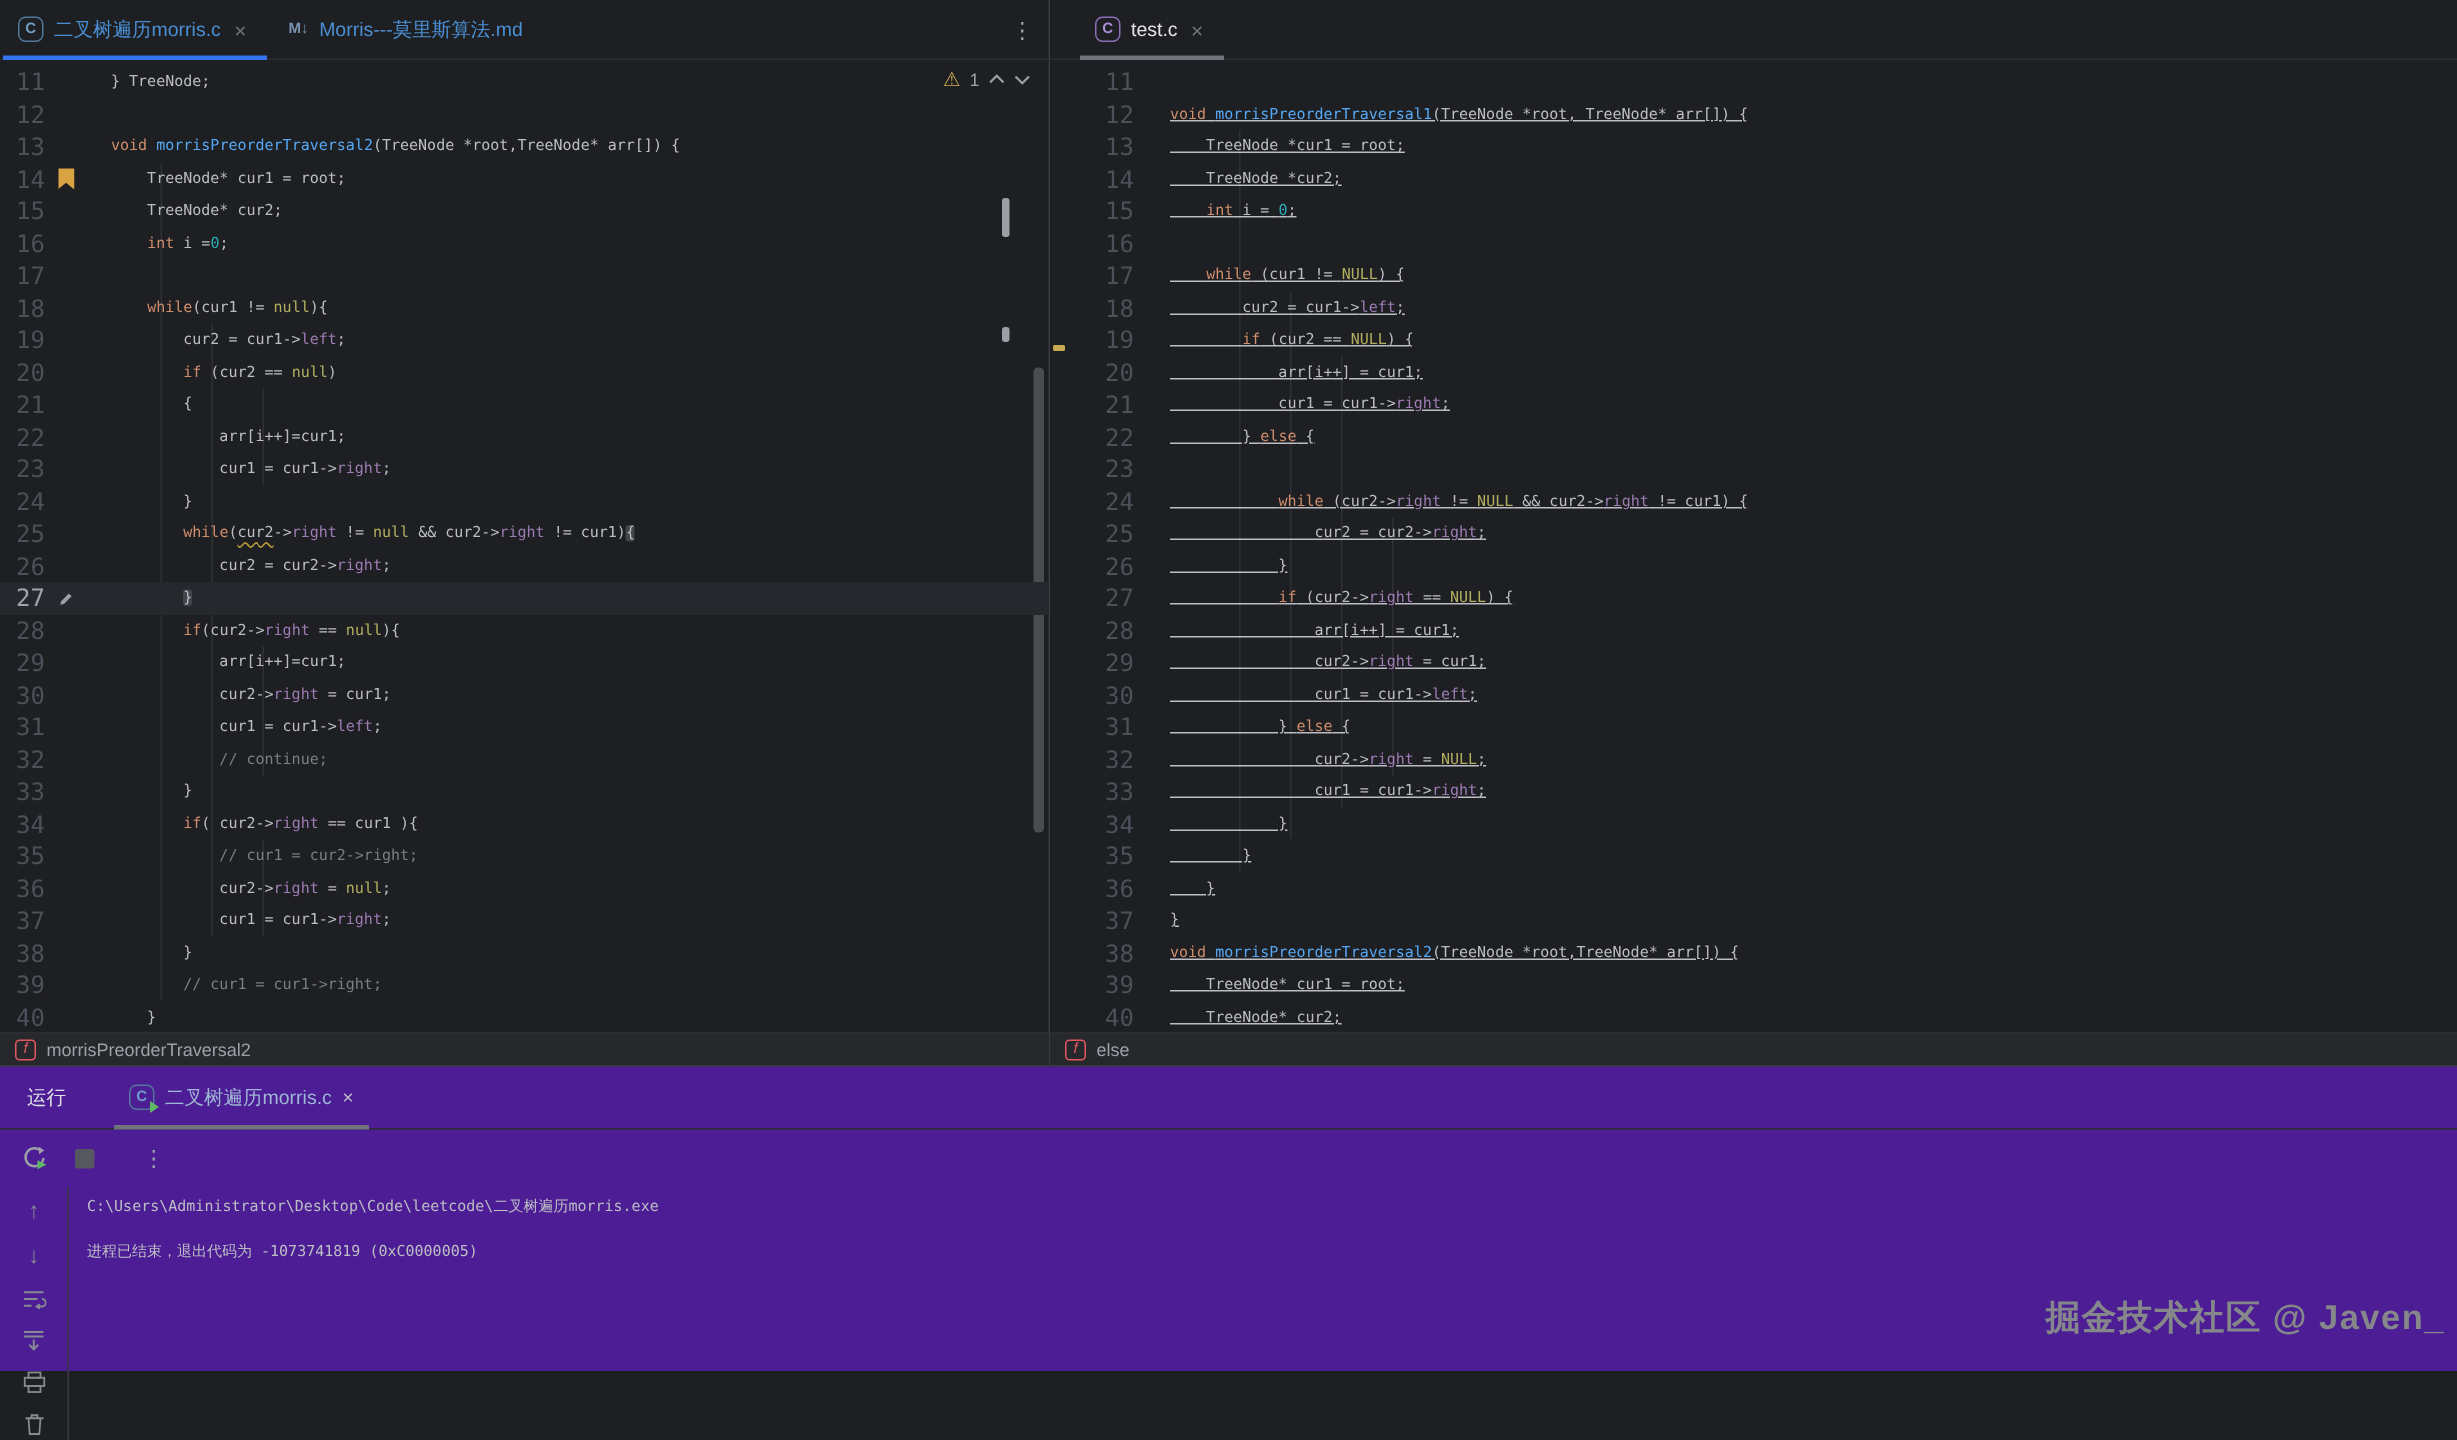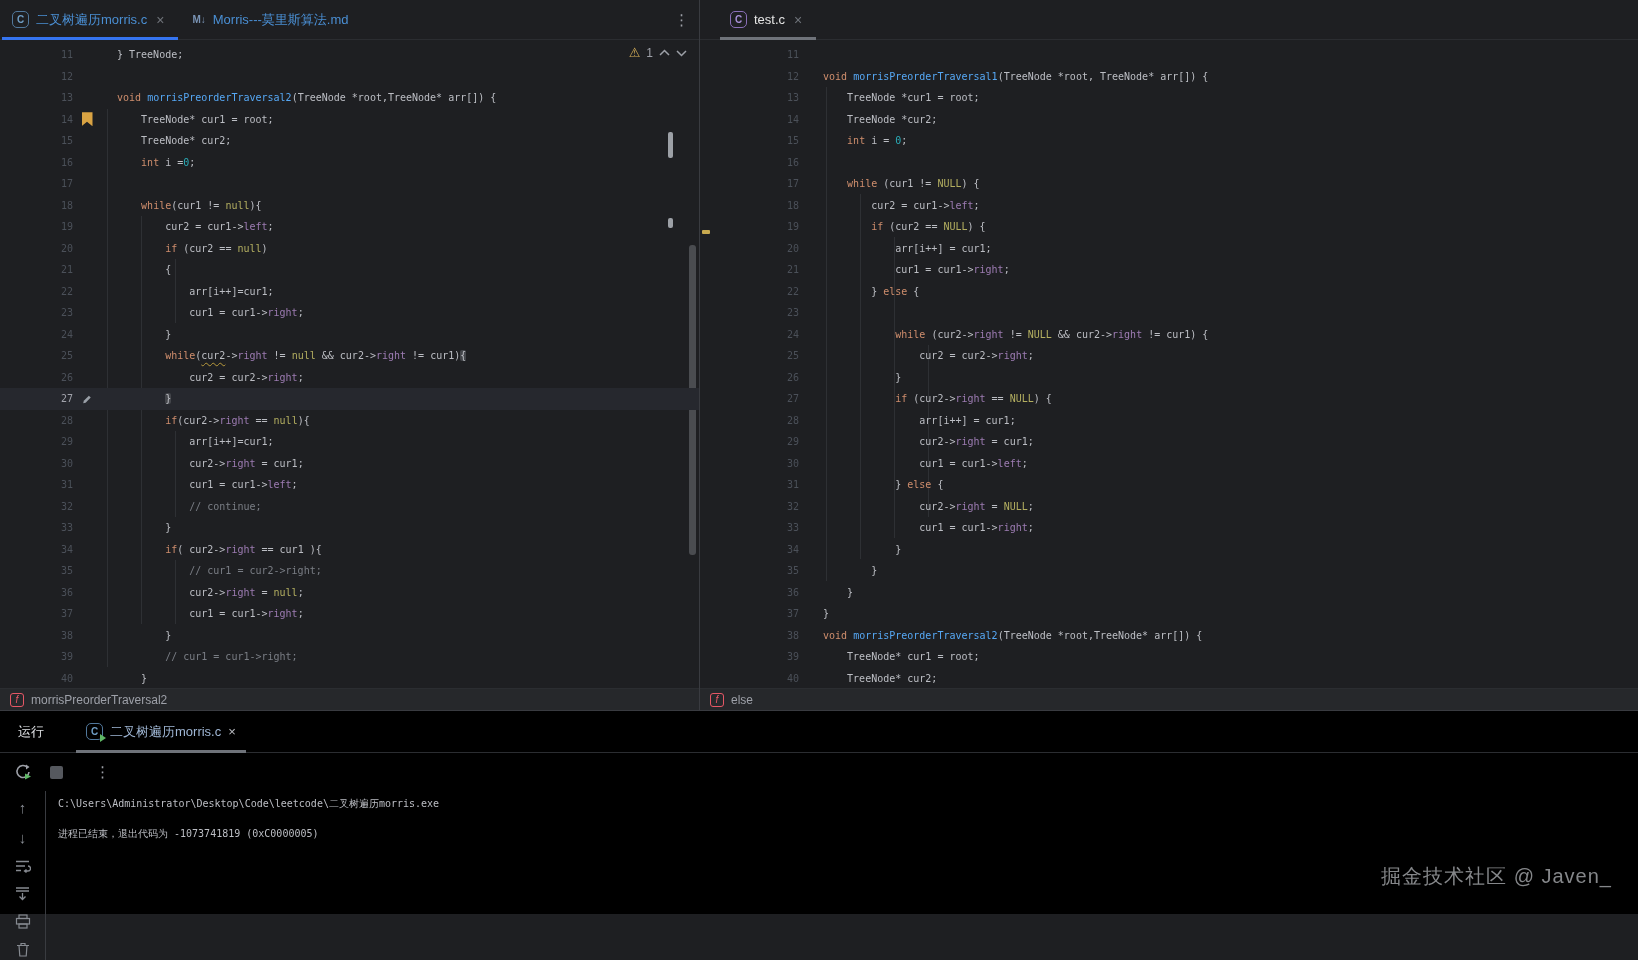--- a/index.html
+++ b/index.html
@@ -31,28 +31,28 @@
   .badge-md { border:none; width:auto; font-size:10px; font-weight:bold; color:#7a94b5; }
   .lbl-modified { color:#4a8fd4; }
   .lbl-new { color:#e5e5e5; }
   .kebab { margin-left:auto; color:#9da0a8; font-size:15px; padding:0 10px; align-self:center; }
 
   
   .editor { position:relative; flex:1; overflow:hidden; padding-top:4px; }
   .line { position:relative; display:flex; height:21.5px; line-height:21.5px; white-space:pre; }
   .line.caret-line { background:#26282e; }
   .ln { flex:0 0 30px; text-align:right; font-family:"DejaVu Sans Mono", monospace;
-        font-size:10px; color:#4b5059;margin-left:43px; }
+        font-size:16px; color:#4b5059; }
   .caret-line .ln { color:#a1a3ab; }
   .gicon { flex:0 0 28px; display:flex; align-items:center; justify-content:center; }
   .codetext { font-family:"DejaVu Sans Mono", monospace; font-size:10px; margin-left:16px; color:#bcbec4; }
   .pane-right .editor { padding-left:12px; }
   .pane-right .ln { flex:0 0 44px; }
   .pane-right .gicon { flex:0 0 0px; }
-  .pane-right .codetext { margin-left:24px; }
+  .pane-right .codetext { margin-left:24px;text-decoration:underline; }
 
   .tk-pl  { color:#bcbec4; }
   .tk-kw  { color:#cf8e6d; }
   .tk-fn  { color:#56a8f5; }
   .tk-mac { color:#b3ae60; }
   .tk-num { color:#2aacb8; }
   .tk-fld { color:#9d7cb3; }
   .tk-com { color:#7a7e85; }
   .tk-warn{ color:#bcbec4; text-decoration:underline wavy #b89a3c 1px; text-underline-offset:3px; }
   .tk-bhl { color:#bcbec4; background:#43454a; border-radius:2px; }
@@ -73,34 +73,34 @@
   .scrollthumb { position:absolute; right:3px;  top:205px; width:7px; height:310px; background:#4a4c50; border-radius:3px; }
   .stripe-mark { position:absolute; left:2px; top:190px; width:8px; height:4px; background:#c8a94f; border-radius:1px; }
 
   
   .breadcrumb { flex:0 0 22px; display:flex; align-items:center; gap:7px; padding:0 10px;
                 background:#26282b; font-size:12px; color:#9da0a8; border-top:1px solid #2b2d31; }
   .f-icon { width:14px; height:14px; border:1px solid #e55765; border-radius:3px; color:#e55765;
             font-size:10px; font-style:italic; display:flex; align-items:center; justify-content:center; }
 
   
-  .runpanel { position:relative; height:204px; border-top:1px solid #393b40; background:#000000; }
+  .runpanel { position:relative; height:204px; border-top:1px solid #393b40; background:#4c1d95; }
   .run-header { position:relative; height:42px; display:flex; align-items:stretch; border-bottom:1px solid #2b2d31; }
   .run-title { align-self:center; padding:0 16px 0 18px; font-size:13px; color:#dfe1e5; }
   .run-tab { position:relative; display:flex; align-items:center; gap:7px; padding:0 12px; font-size:13px; margin-left:14px; }
   .run-tab::after { content:""; position:absolute; left:2px; right:2px; bottom:-1px; height:3px; background:#6f737a; }
   .run-toolbar { height:38px; display:flex; align-items:center; gap:18px; padding-left:14px; }
   .stop-sq { width:13px; height:13px; background:#55585e; border-radius:2px; }
   .console-wrap { position:relative; display:flex; height:170px; }
   .v-toolbar { flex:0 0 46px; border-right:1px solid #393b40; display:flex; flex-direction:column;
                align-items:center; gap:13px; padding-top:8px; color:#868a91; }
   .v-toolbar .uarr { font-size:15px; }
   .console { position:relative; flex:1; font-family:"DejaVu Sans Mono", monospace; font-size:10px; color:#bcbec4; }
   .console .cline { position:absolute; left:12px; white-space:pre; }
-  .watermark { position:absolute; right:26px; top:152px; font-size:20px; font-weight:400;
+  .watermark { position:absolute; right:8px; top:152px; font-size:23px; font-weight:700;
                color:#85878a; letter-spacing:1px; }
   svg { display:block; }
 </style>
 </head>
 <body>
 
 <div class="window">
 
   <div class="editors">
 

